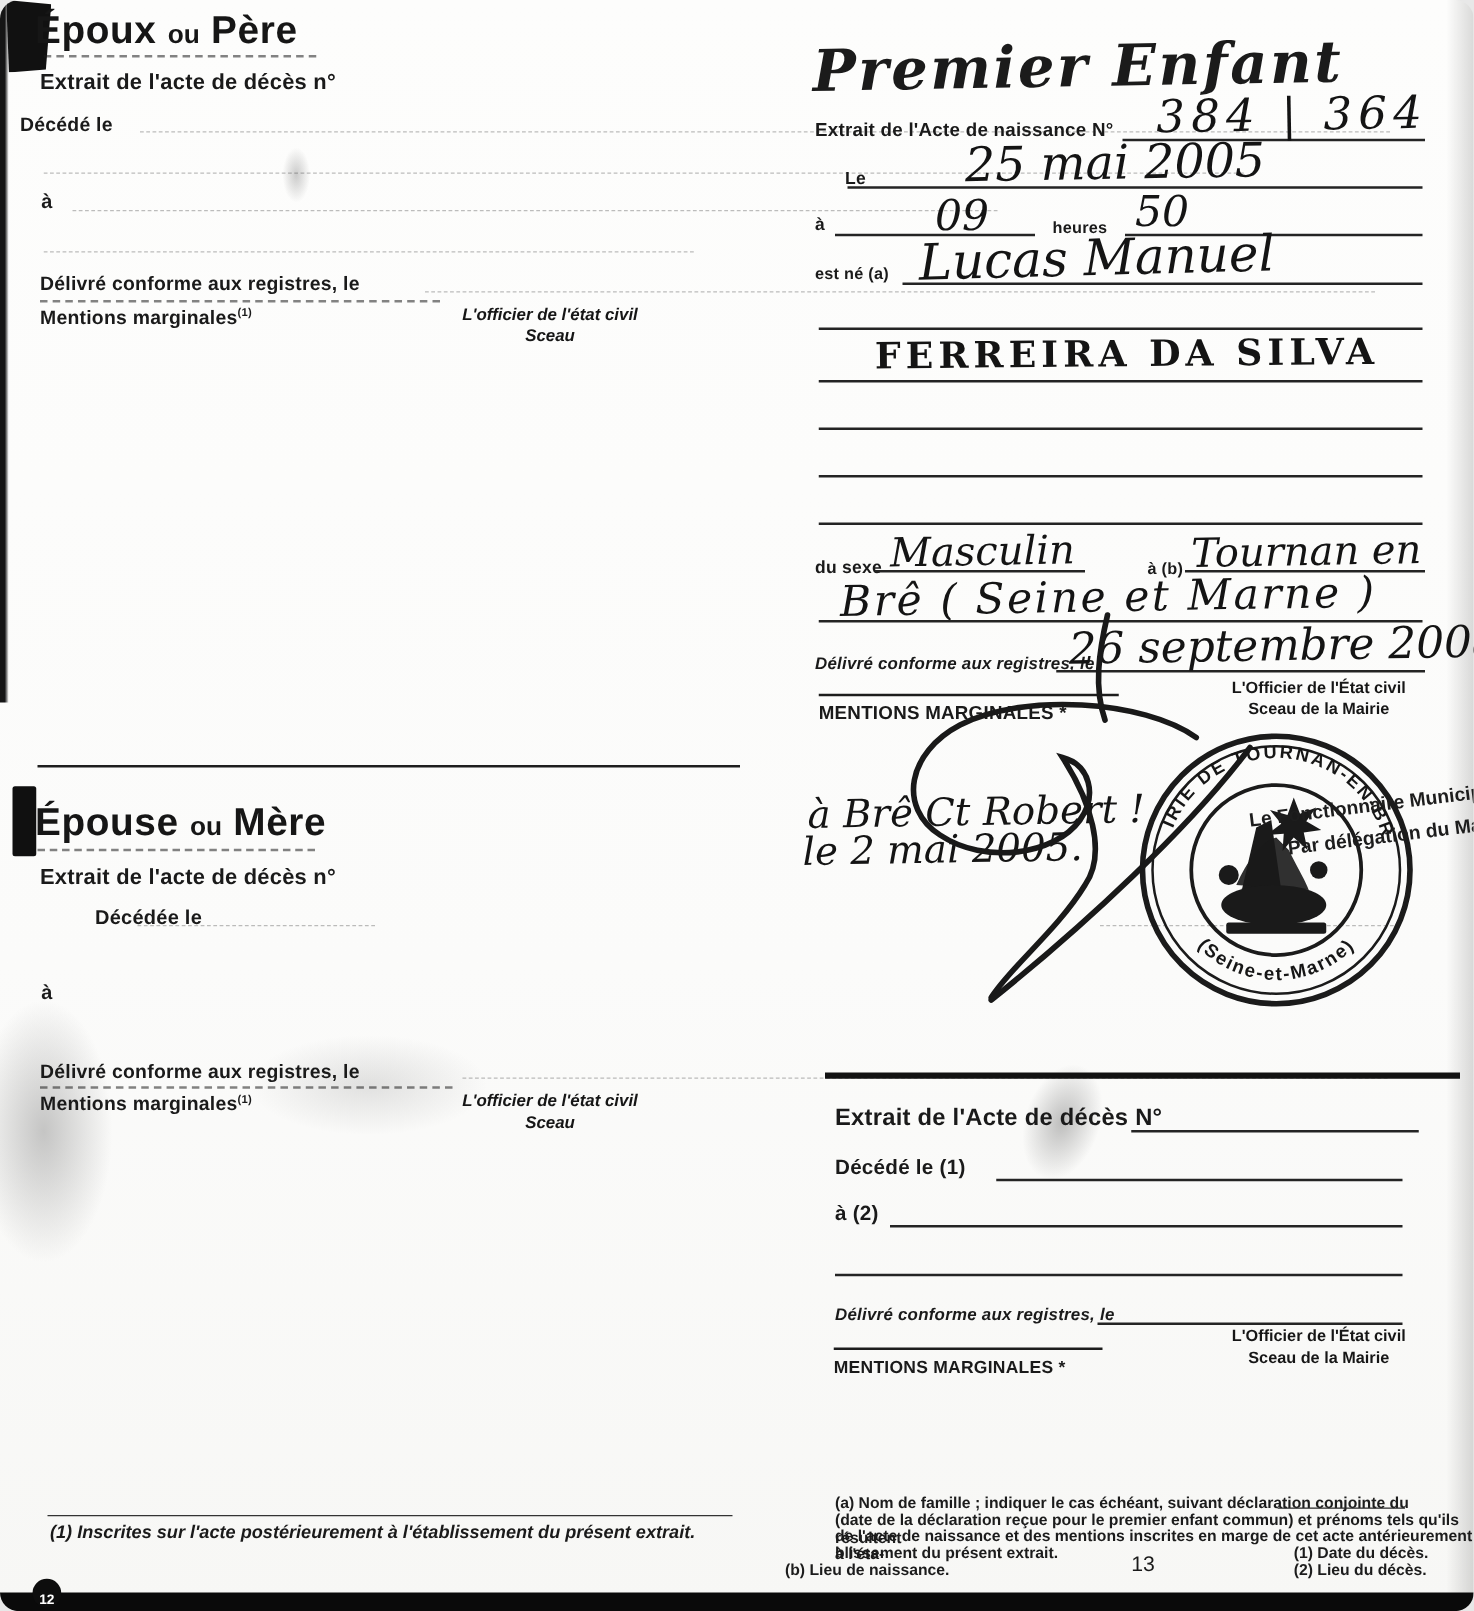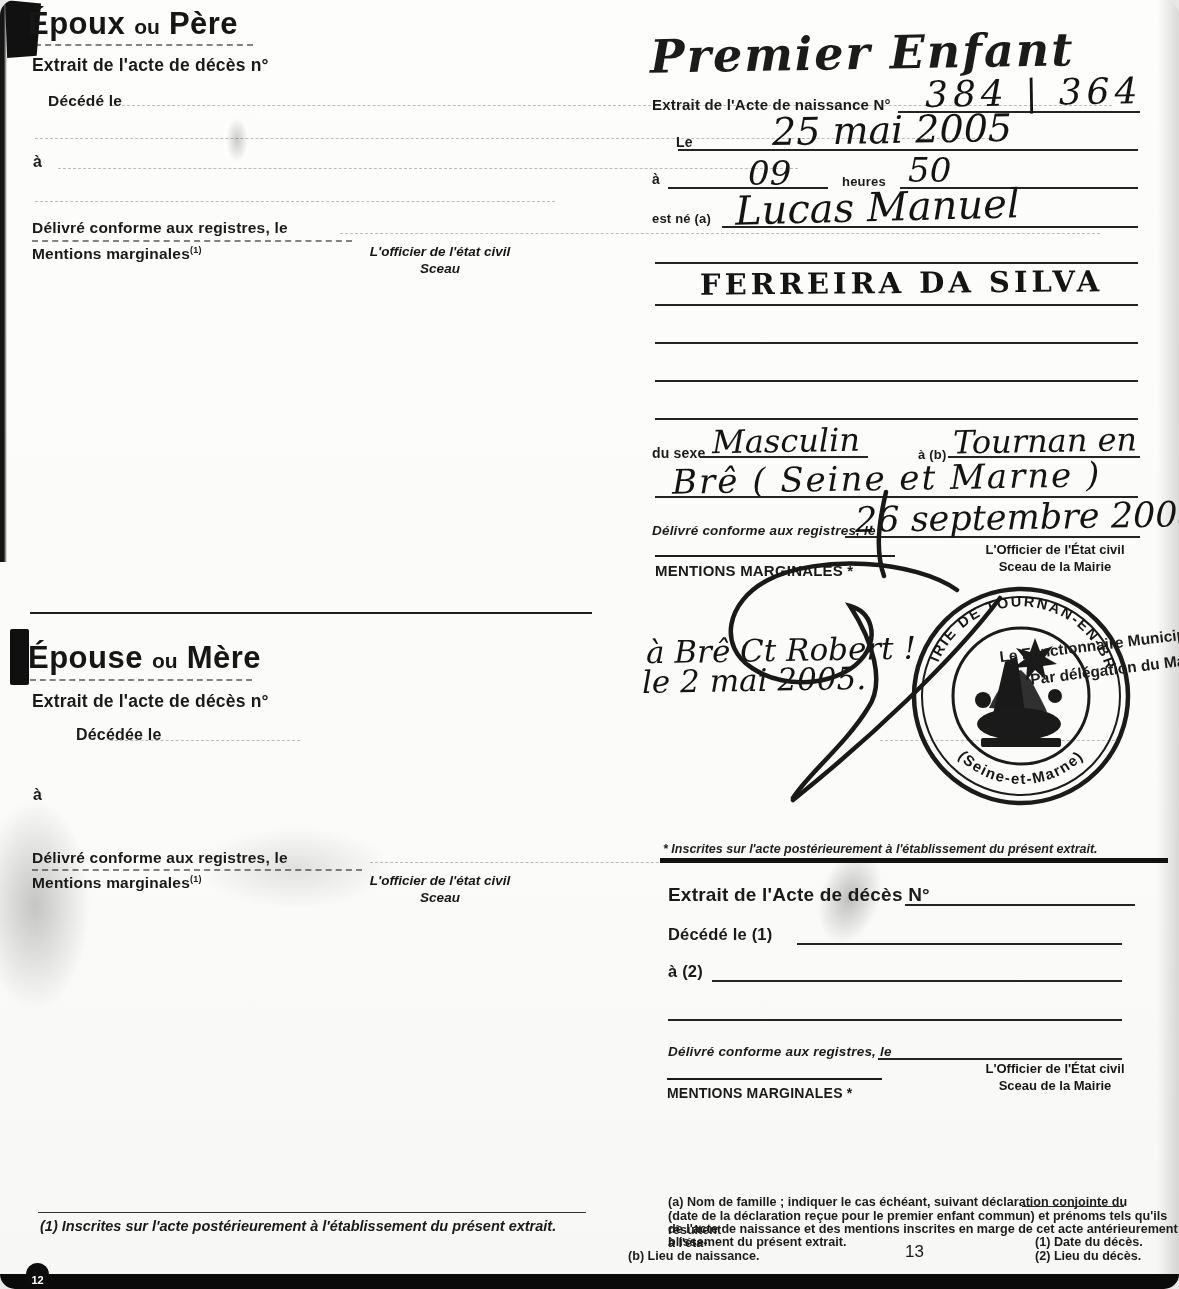--- a/index.html
+++ b/index.html
@@ -46,21 +46,21 @@
 
   <div class="abs" style="left:28px;top:6px;display:flex;align-items:baseline;gap:9px;">
     <span class="title-big">Époux</span>
     <span class="title-sm">ou</span>
     <span class="title-big">Père</span>
   </div>
   <div class="abs dline" style="left:35px;top:44px;width:218px;"></div>
 
   <div class="abs lbl" style="left:32px;top:55px;font-size:17.5px;">Extrait de l'acte de décès n°</div>
 
-  <div class="abs lbl" style="left:48px;top:92px;font-size:15.5px;">Décédé le</div>
+  <div class="abs lbl" style="left:16px;top:92px;font-size:15.5px;">Décédé le</div>
   <div class="abs fline" style="left:112px;top:105px;width:1000px;"></div>
   <div class="abs fline" style="left:35px;top:138px;width:960px;"></div>
 
   <div class="abs lbl" style="left:33px;top:153px;font-size:16px;">à</div>
   <div class="abs fline" style="left:58px;top:168px;width:740px;"></div>
   <div class="abs fline" style="left:35px;top:201px;width:520px;"></div>
 
   <div class="abs lbl" style="left:32px;top:219px;font-size:15.5px;">Délivré conforme aux registres, le</div>
   <div class="abs fline" style="left:340px;top:233px;width:760px;"></div>
   <div class="abs dline" style="left:32px;top:240px;width:320px;"></div>
@@ -194,21 +194,20 @@
   </div>
 
   <svg class="abs" style="left:690px;top:480px;width:430px;height:340px;z-index:4;" viewBox="690 480 430 340">
     <g fill="none" stroke="#191919" stroke-width="4.5" stroke-linecap="round">
       <path d="M 886,492 C 879,522 875,550 884,576"></path>
       <path d="M 957,590 C 915,560 818,554 768,580 C 726,602 718,646 752,668 C 788,692 844,684 864,656 C 878,636 872,612 850,606 C 872,640 886,682 868,708 C 846,744 808,774 793,798"></path>
       <path d="M 1000,598 C 952,662 868,740 793,800"></path>
     </g>
   </svg>
 
-  <div class="abs i" style="left:663px;top:842px;font-size:12.5px;font-weight:600;color:#222;">* Inscrites sur l'acte postérieurement à l'établissement du présent extrait.</div>
   <div class="abs" style="left:660px;top:858px;width:508px;height:5px;background:#121212;"></div>
 
   <div class="abs lbl" style="left:668px;top:884px;font-size:19px;">Extrait de l'Acte de décès N°</div>
   <div class="abs line" style="left:905px;top:904px;width:230px;"></div>
 
   <div class="abs lbl" style="left:668px;top:925px;font-size:16.5px;">Décédé le (1)</div>
   <div class="abs line" style="left:797px;top:943px;width:325px;"></div>
 
   <div class="abs lbl" style="left:668px;top:962px;font-size:16.5px;text-align:right;">à (2)</div>
   <div class="abs line" style="left:712px;top:980px;width:410px;"></div>

